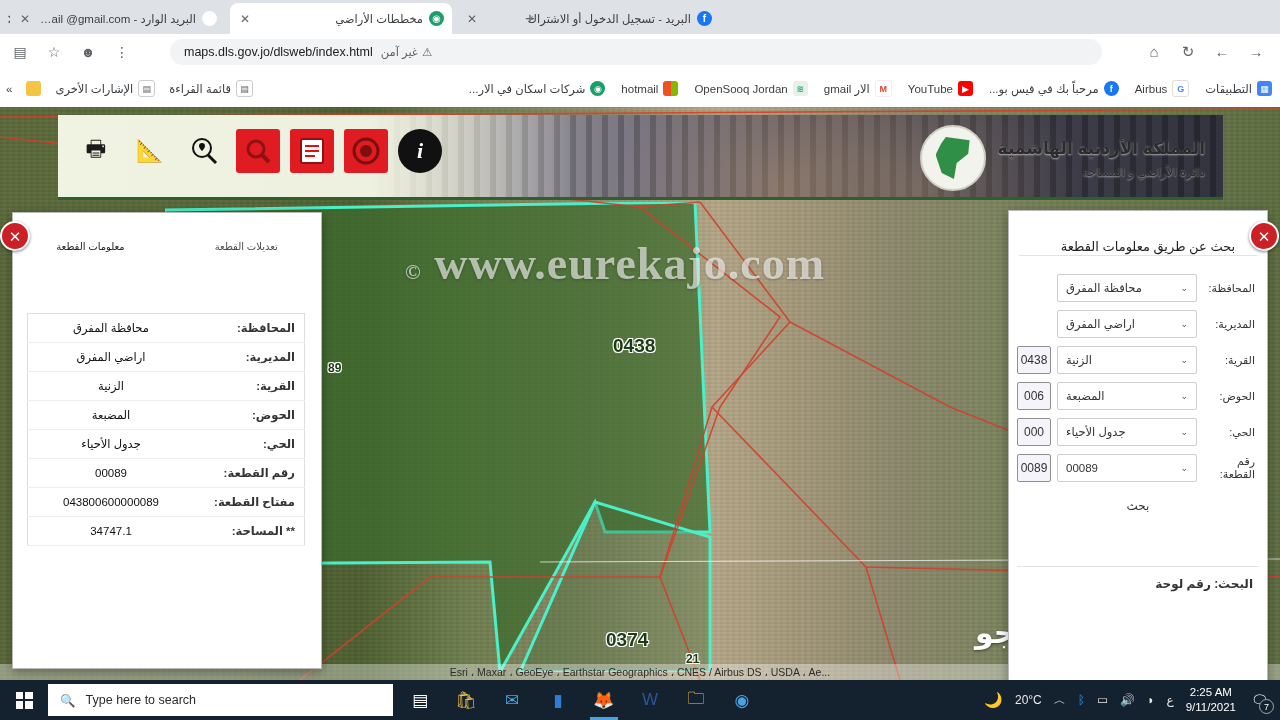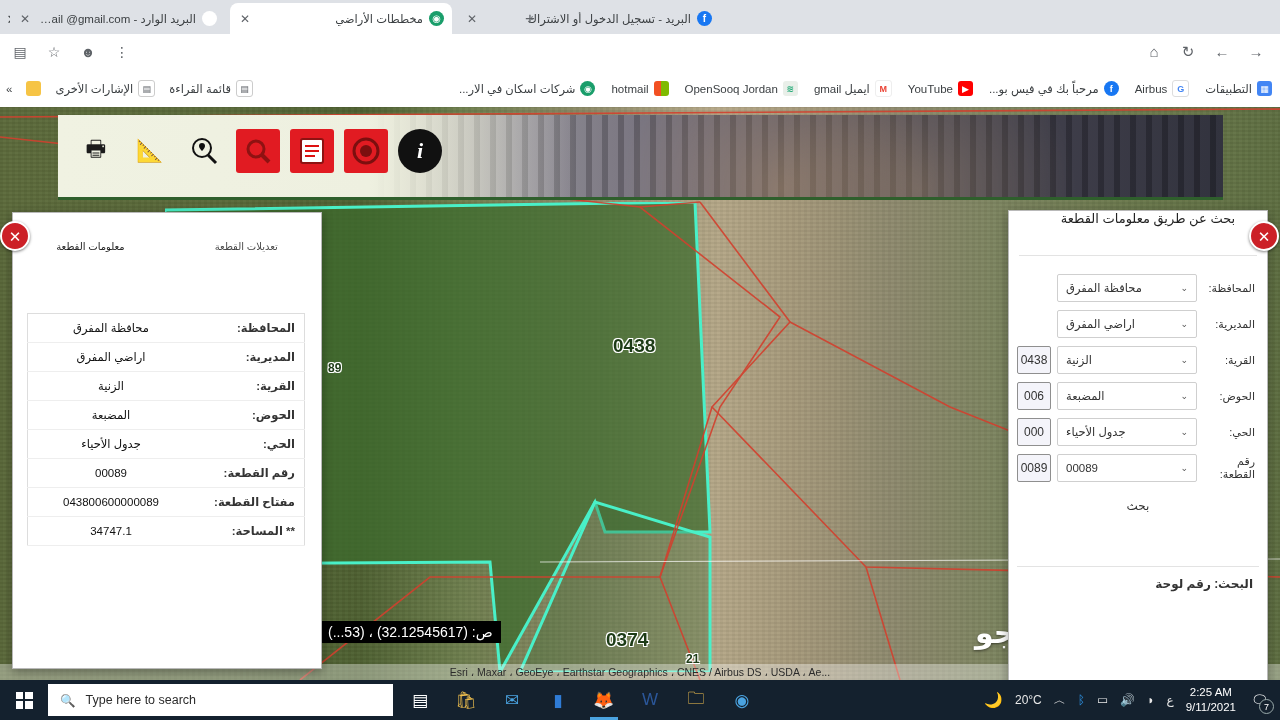--- a/index.html
+++ b/index.html
@@ -101,21 +101,21 @@
   .ptab{font-size:10px;color:#4a4a4a;}
   .ptab.active{color:#222;}
 
   .infotable{position:absolute;left:14px;top:100px;width:278px;border:1px solid #ddd;border-collapse:collapse;}
   .infotable td{border-bottom:1px solid #eee;font-size:11.5px;padding:7px 9px;color:#222;}
   .infotable .lab{text-align:right;width:92px;font-weight:bold;color:#333;}
   .infotable .val{text-align:center;color:#111;}
   .ititle{background:#f2f2f2;text-align:center;font-weight:bold;font-size:12.5px;color:#11226b;padding:8px 4px;border-bottom:1px solid #ddd;}
   .ifoot{font-size:9.5px;text-align:center;color:#555;padding:5px 3px;}
 
-  .rtitle{position:absolute;top:0;right:14px;left:34px;text-align:center;font-size:13px;color:#222;}
+  .rtitle{position:absolute;top:28px;right:14px;left:34px;text-align:center;font-size:13px;color:#222;}
   .rsep{position:absolute;top:44px;left:10px;right:10px;height:1px;background:#e3e3e3;}
   .rrow{position:absolute;right:12px;display:flex;flex-direction:row;align-items:center;gap:6px;height:30px;}
   .rlabel{width:52px;text-align:right;font-size:11px;color:#333;}
   .rselect{width:140px;height:28px;border:1px solid #cfcfcf;border-radius:2px;background:#fff;display:flex;flex-direction:row;align-items:center;justify-content:space-between;padding:0 8px;box-sizing:border-box;font-size:11.5px;color:#333;}
   .rselect .chev{font-size:9px;color:#555;}
   .rnum{width:34px;height:28px;border:1px solid #8f8f8f;border-radius:2px;background:#f4f4fa;font-size:12px;color:#333;display:flex;align-items:center;justify-content:center;box-sizing:border-box;}
   .rnum.ph{visibility:hidden;}
   .searchbtn{position:absolute;top:494px;left:0;width:100%;text-align:center;font-size:12px;color:#333;}
   .rbottomsep{position:absolute;left:8px;right:8px;top:560px;height:1px;background:#e3e3e3;}
   .rbottom{position:absolute;top:570px;right:14px;font-size:12px;color:#333;font-weight:bold;}
@@ -176,20 +176,27 @@
     <div class="newtab">+</div>
   </div>
 
   <div class="toolbar">
     <div class="navbtns">
       <div>→</div>
       <div>←</div>
       <div>↻</div>
       <div>⌂</div>
     </div>
+    <div class="omnibox">
+      <span class="urltext">maps.dls.gov.jo/dlsweb/index.html</span>
+      <span class="notsecure">
+        <span>⚠</span>
+        <span>غير آمن</span>
+      </span>
+    </div>
     <div class="tbright">
       <div>⋮</div>
       <div>☻</div>
       <div>☆</div>
       <div>▤</div>
     </div>
   </div>
 
   <div class="bookmarks">
     <div class="bmlist">
@@ -204,21 +211,21 @@
       <div class="bm">
         <span class="bmico" style="background:#1877f2;border-radius:50%">f</span>
         <span>مرحباً بك في فيس بو...</span>
       </div>
       <div class="bm">
         <span class="bmico" style="background:#ff0000">▶</span>
         <span>YouTube</span>
       </div>
       <div class="bm">
         <span class="bmico" style="background:#fff;color:#ea4335;border:1px solid #eee">M</span>
-        <span>ايميل gmail</span>
+        <span>الار gmail</span>
       </div>
       <div class="bm">
         <span class="bmico" style="background:#e9efe9;color:#2a7">≋</span>
         <span>OpenSooq Jordan</span>
       </div>
       <div class="bm">
         <span class="bmico" style="background:linear-gradient(90deg,#f25022 50%,#7fba00 50%)"></span>
         <span>hotmail</span>
       </div>
       <div class="bm">
@@ -269,22 +276,25 @@
       <g stroke="#ffffff" stroke-width="1" fill="none" opacity="0.7">
         <path d="M540,455 L1280,452"></path>
       </g>
     </svg>
 
     <div class="maplabel" style="left:613px;top:228px;">0438</div>
     <div class="maplabel sm" style="left:328px;top:254px;">89</div>
     <div class="maplabel" style="left:606px;top:522px;">0374</div>
     <div class="maplabel sm" style="left:686px;top:545px;">21</div>
 
-
-    <div class="coordbar">ص: (32.12545617) ، (53...)</div>
+    <div class="watermark">
+      <span class="wm-small">©</span>
+      <span>www.eurekajo.com</span>
+    </div>
+
 
     <div class="logo-badge">
       <div class="logo-round">
         <div class="logo-inner"></div>
       </div>
       <div class="logo-dot"></div>
       <div class="logo-ar">يوريكاجو</div>
     </div>
 
     <div class="attrib">Esri ، Maxar ، GeoEye ، Earthstar Geographics ، CNES / Airbus DS ، USDA ، Ae...</div>
@@ -319,20 +329,29 @@
             </g>
           </svg>
       </div>
       <div class="tool red">
         <svg width="28" height="28" viewBox="0 0 28 28">
             <circle cx="14" cy="14" r="12" fill="none" stroke="#7c0f0f" stroke-width="3"></circle>
             <circle cx="14" cy="14" r="6" fill="#7c0f0f"></circle>
           </svg>
       </div>
       <div class="tool circ">i</div>
+    </div>
+    <div class="brand">
+      <div class="brand-txt">
+        <div class="l1">المملكة الأردنية الهاشمية</div>
+        <div class="l2">دائرة الأراضي و المساحة</div>
+      </div>
+      <div class="brand-logo">
+        <div class="jordan"></div>
+      </div>
     </div>
   </div>
 
   <div class="panel panel-left">
     <div class="closebtn cl-left">✕</div>
     <div class="ptabs">
       <div class="ptab">تعديلات القطعة</div>
       <div class="ptab active">معلومات القطعة</div>
     </div>
     <table class="infotable">

